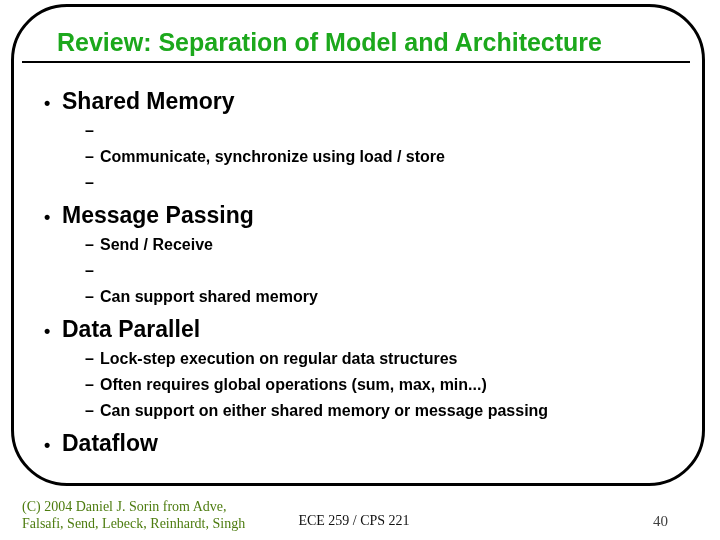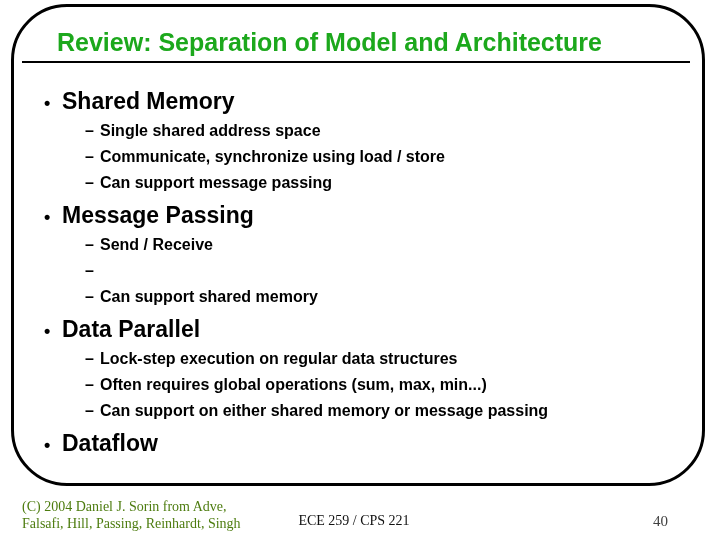--- a/index.html
+++ b/index.html
@@ -126,29 +126,27 @@
 
   <div class="content">
 
     <div class="section">
       <div class="l1">
         <span class="b1">•</span>
         <span>Shared Memory</span>
       </div>
       <div class="l2">
         <span class="dash">–</span>
-        <span>Single shared address space</span>
       </div>
       <div class="l2">
         <span class="dash">–</span>
         <span>Communicate, synchronize using load / store</span>
       </div>
       <div class="l2">
         <span class="dash">–</span>
-        <span>Can support message passing</span>
       </div>
     </div>
 
     <div class="section">
       <div class="l1">
         <span class="b1">•</span>
         <span>Message Passing</span>
       </div>
       <div class="l2">
         <span class="dash">–</span>
@@ -186,18 +184,18 @@
       <div class="l1">
         <span class="b1">•</span>
         <span>Dataflow</span>
       </div>
     </div>
 
   </div>
 
   <div class="footer-credit">
     <div>(C) 2004 Daniel J. Sorin from Adve,</div>
-    <div>Falsafi, Hill, Passing, Reinhardt, Singh</div>
+    <div>Falsafi, Send, Lebeck, Reinhardt, Singh</div>
   </div>
   <div class="footer-course">ECE 259 / CPS 221</div>
   <div class="footer-page">40</div>
 
 </div>
 
 </body></html>

